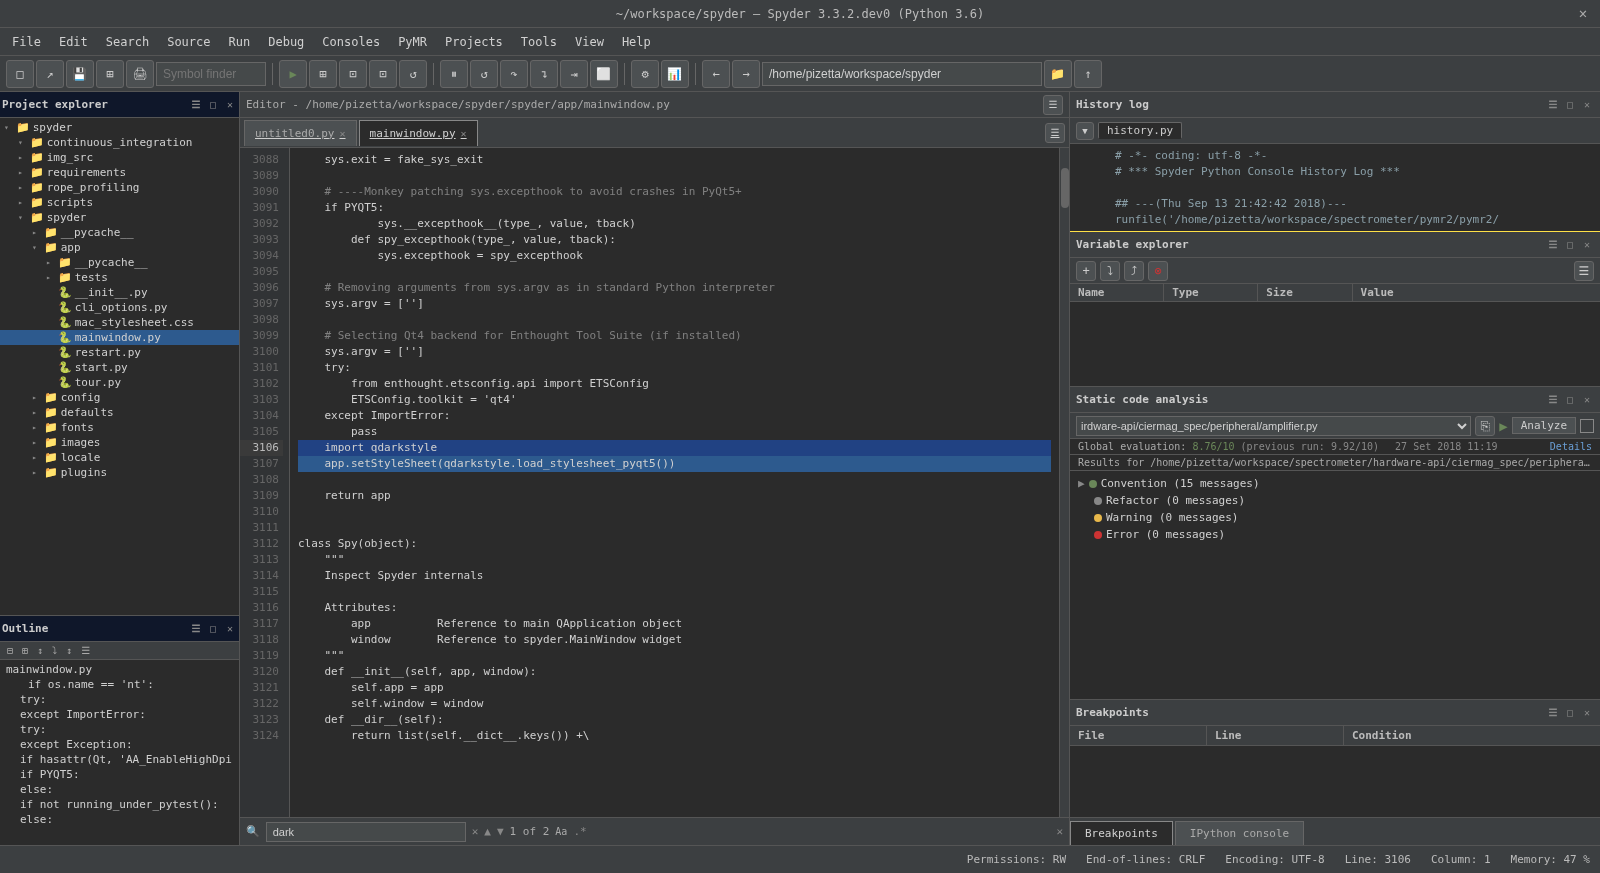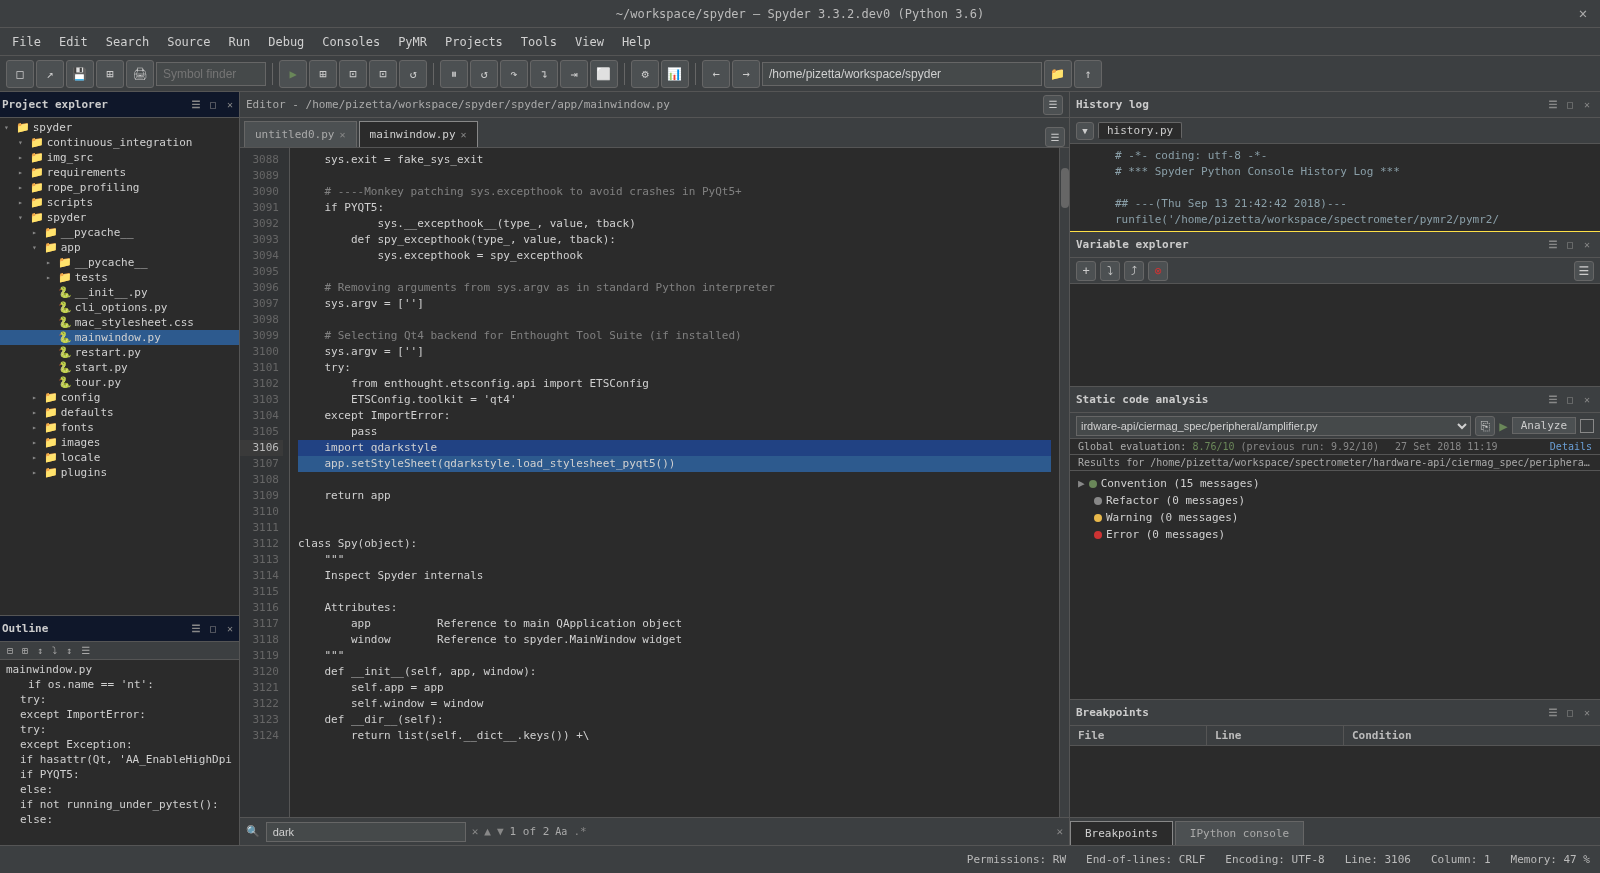--- a/index.html
+++ b/index.html
@@ -193,23 +193,24 @@
       align-items: center;
       padding: 0 6px;
       font-size: 11px;
       color: #aaa;
       justify-content: space-between;
     }
     .tab-bar {
       height: 30px;
       background: #3c3f41;
       display: flex;
-      align-items: flex-end;
+      align-items: center;
       padding: 0 4px;
       border-bottom: 1px solid #555;
+      text-decoration: underline;
     }
     .tab {
       height: 26px;
       padding: 0 10px;
       background: #4c5052;
       border: 1px solid #666;
       border-bottom: none;
       display: flex;
       align-items: center;
       cursor: pointer;
@@ -967,20 +968,26 @@
         </div>
       </div>
       <div class="var-toolbar">
         <div class="toolbar-btn" style="width:20px;height:20px">+</div>
         <div class="toolbar-btn" style="width:20px;height:20px">⤵</div>
         <div class="toolbar-btn" style="width:20px;height:20px">⤴</div>
         <div class="toolbar-btn" style="width:20px;height:20px;color:#cc3333">⊗</div>
         <div style="flex:1"></div>
         <div class="toolbar-btn" style="width:20px;height:20px">☰</div>
       </div>
+      <div class="var-table-header">
+        <div class="var-col">Name</div>
+        <div class="var-col">Type</div>
+        <div class="var-col">Size</div>
+        <div class="var-col">Value</div>
+      </div>
       <div style="flex:1;background:#2b2b2b"></div>
     </div>
 
     <div id="static-panel">
       <div class="right-panel-header">
         <span>Static code analysis</span>
         <div class="panel-controls">
           <span class="panel-ctrl">☰</span>
           <span class="panel-ctrl">□</span>
           <span class="panel-ctrl">✕</span>

